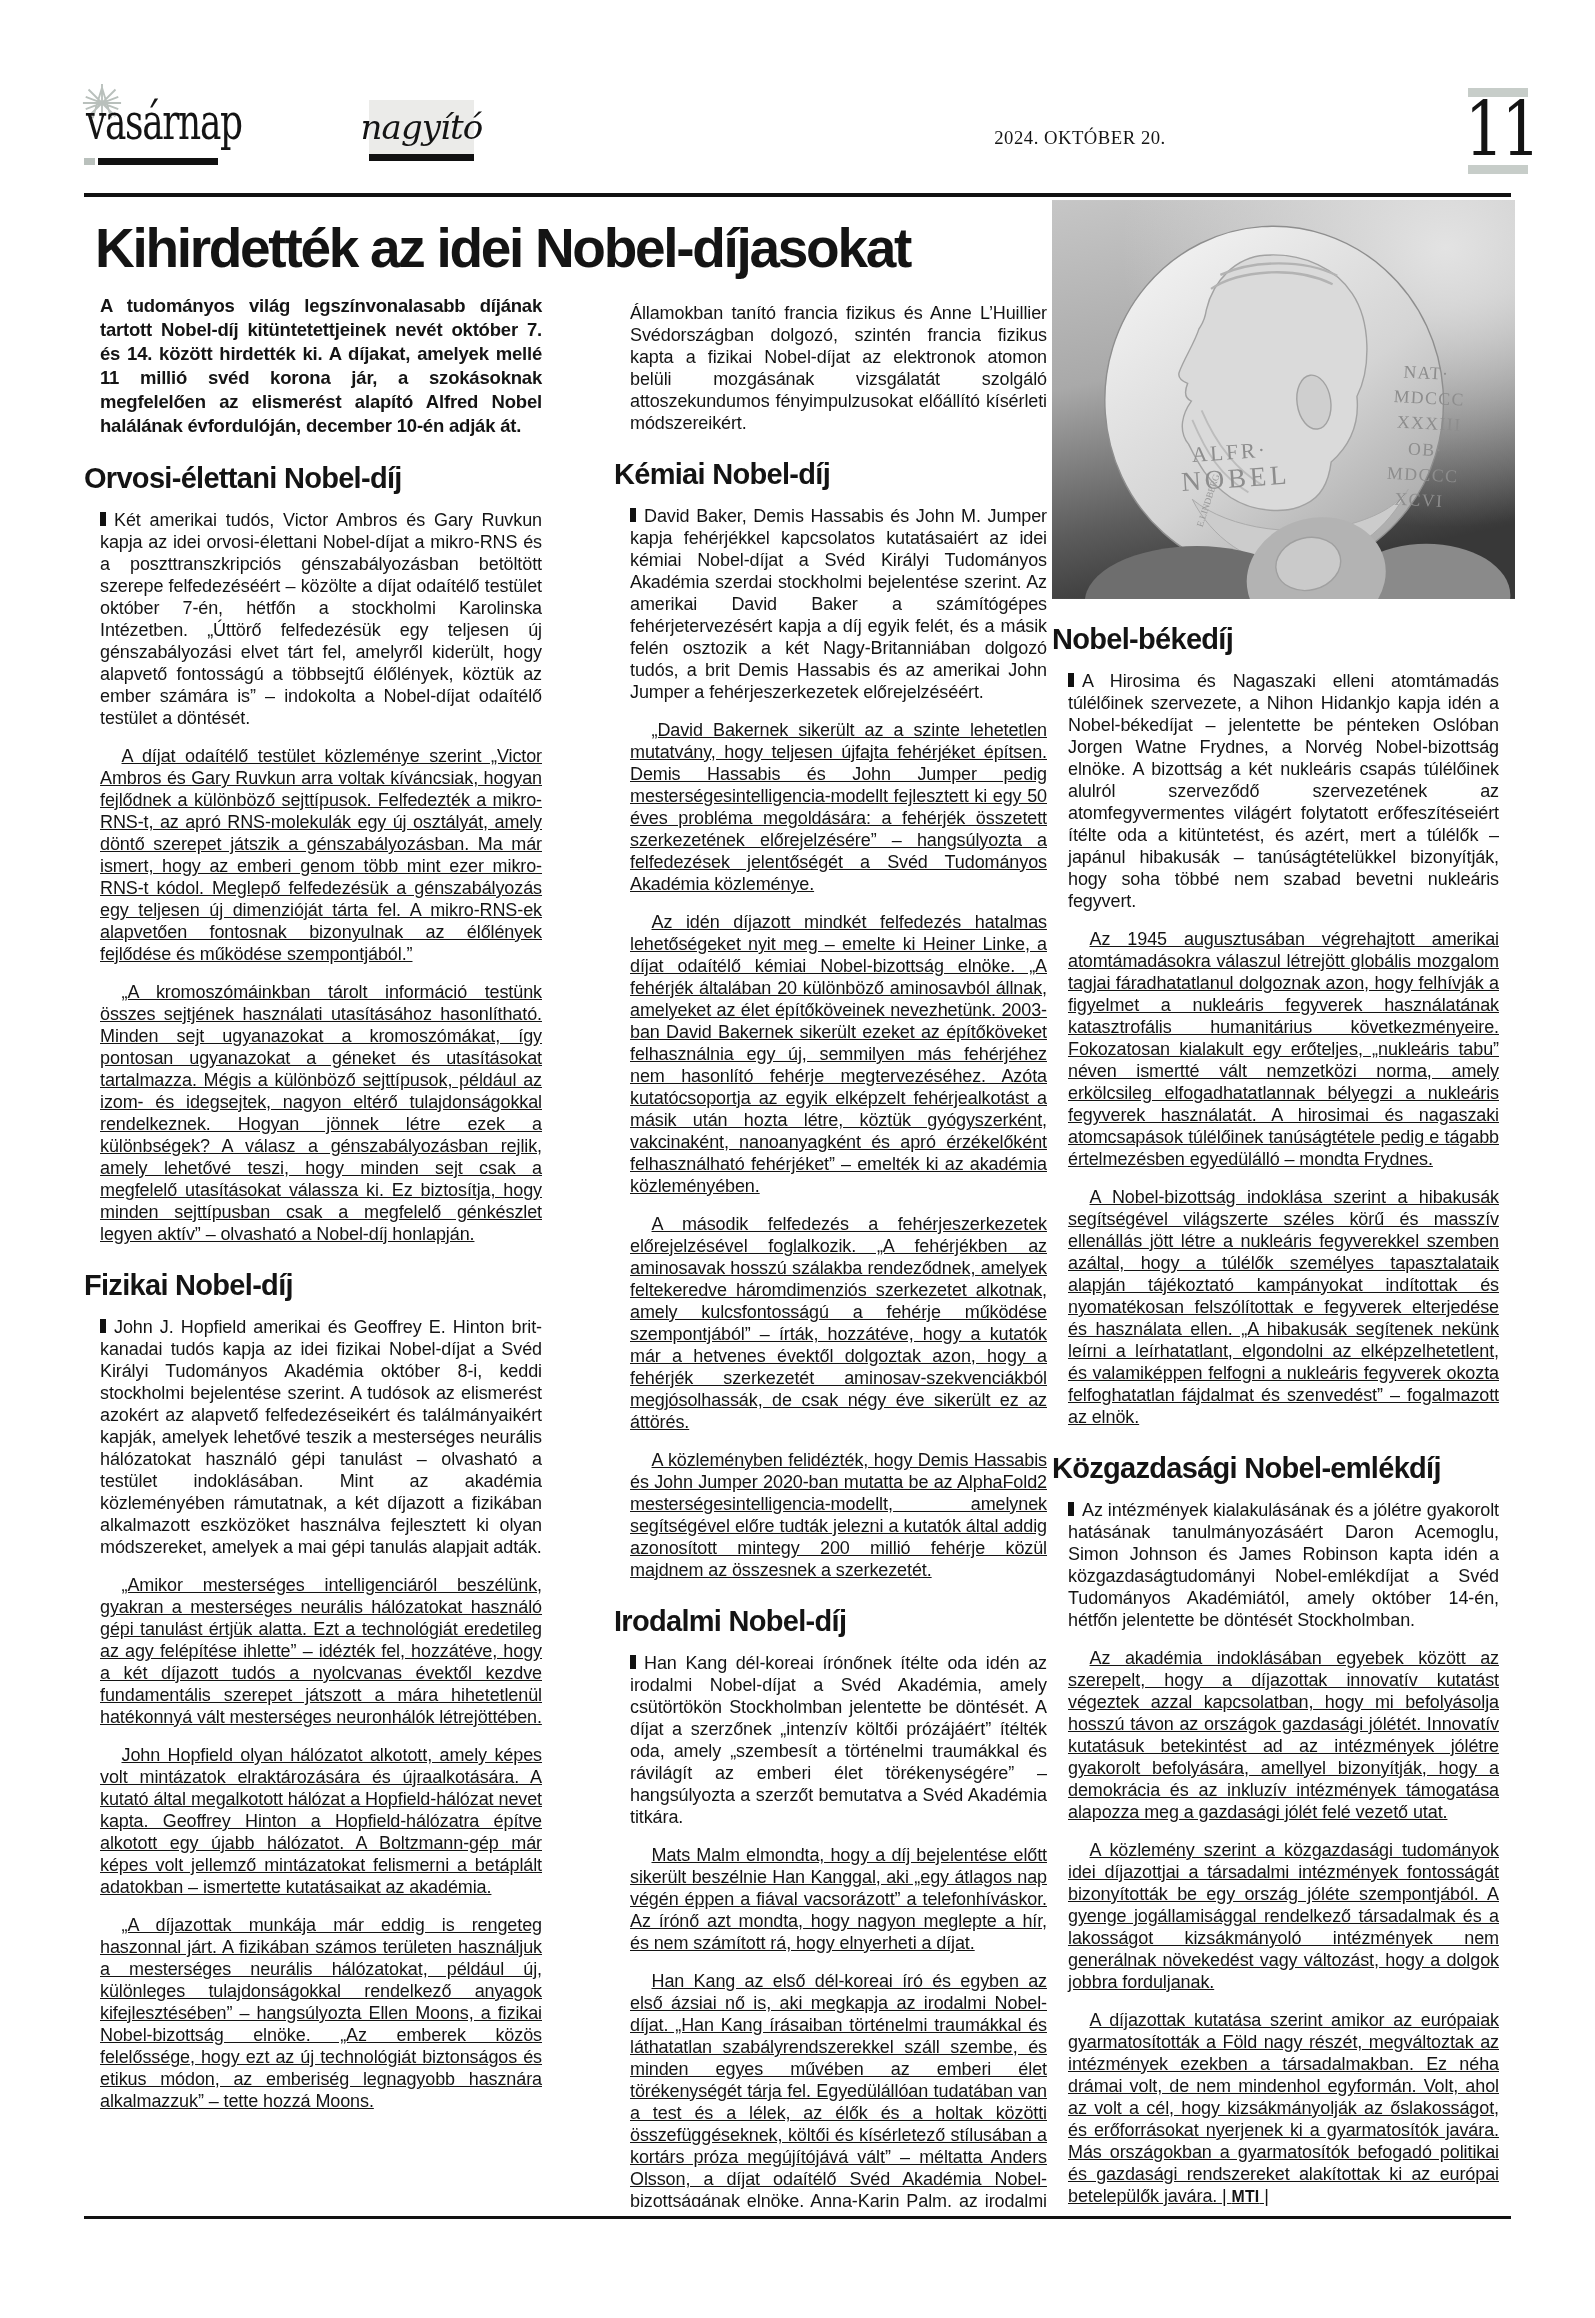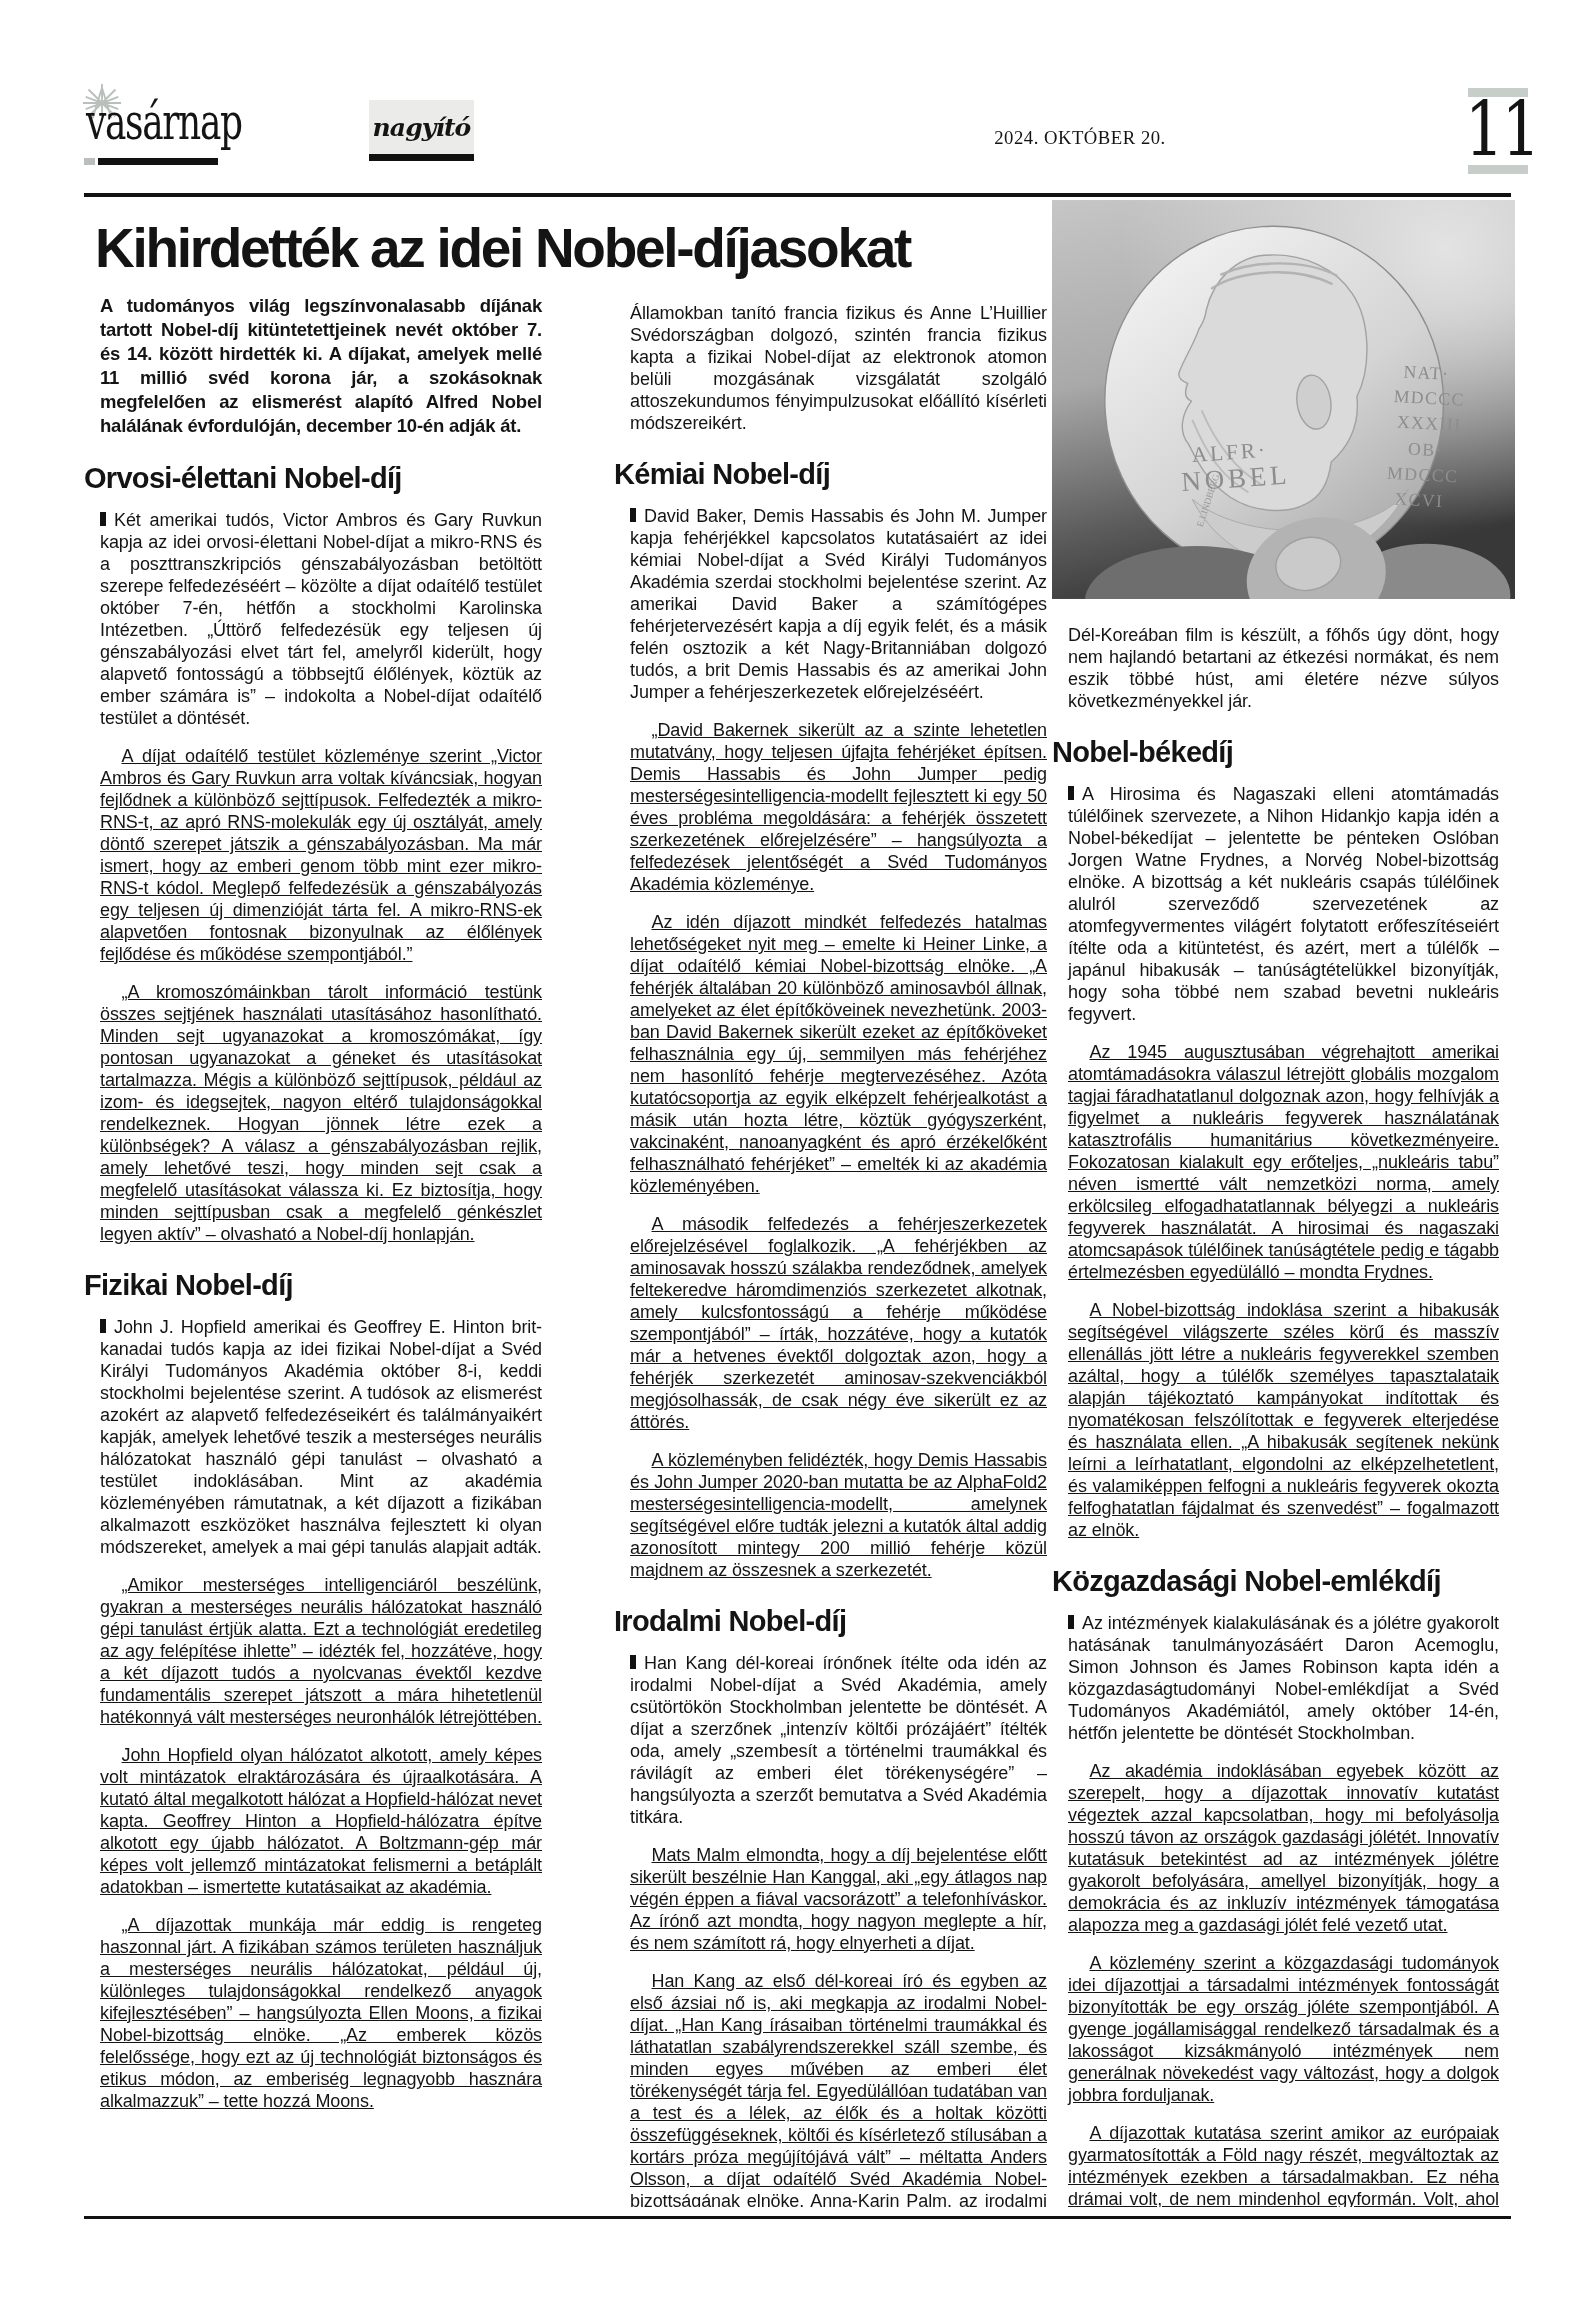--- a/index.html
+++ b/index.html
@@ -6,21 +6,21 @@
   body{width:1595px;height:2319px;position:relative;font-family:"Liberation Sans",sans-serif;color:#141414;}
   .abs{position:absolute;}
   #logo-star{left:82px;top:83px;width:40px;height:40px;}
   #logo-text{left:86px;top:87px;font-family:"DejaVu Serif",serif;font-size:50px;line-height:70px;
              letter-spacing:-1.9px;transform:scaleX(.72);transform-origin:0 0;white-space:nowrap;}
   #logo-underline{left:98px;top:158px;width:120px;height:7px;background:#111;}
   #logo-square{left:84px;top:158px;width:10.7px;height:7px;background:#b9c0bc;}
 
   #nagyito-box{left:369px;top:100px;width:105px;height:54px;background:#ebebe9;border-bottom:7px solid #111;
                display:flex;align-items:center;justify-content:center;}
-  #nagyito-label{font-family:"DejaVu Serif",serif;font-style:italic;font-weight:bold;font-size:25px;letter-spacing:-0.9px;text-align:center;}
+  #nagyito-label{font-family:"DejaVu Serif",serif;font-style:italic;font-weight:normal;font-size:34px;letter-spacing:-0.9px;text-align:center;}
 
   #issue-date{left:935px;top:127px;width:290px;text-align:center;font-family:"Liberation Serif",serif;
               font-size:18.7px;letter-spacing:0.5px;white-space:nowrap;}
   #page-number{left:1458px;top:92px;width:75px;text-align:center;font-family:"DejaVu Serif",serif;
                font-size:75px;line-height:75px;letter-spacing:-2.8px;transform:scaleX(.82);transform-origin:50% 0;}
   #pn-bar-top{left:1468px;top:88px;width:60px;height:9.3px;background:#c7cdc9;}
   #pn-bar-bottom{left:1468px;top:165px;width:60px;height:9.3px;background:#c7cdc9;}
 
   #top-rule{left:84px;top:193px;width:1427px;height:3.7px;background:#111;}
   #bottom-rule{left:84px;top:2216px;width:1427px;height:2.8px;background:#111;}
@@ -153,21 +153,20 @@
 
       <g>
         <ellipse cx="310" cy="860" rx="240" ry="120" fill="#6e6e6e"></ellipse>
         <ellipse cx="800" cy="845" rx="180" ry="110" fill="#8a8a8a"></ellipse>
         <ellipse cx="565" cy="805" rx="150" ry="125" fill="#b3b3b3" transform="rotate(-14 565 805)"></ellipse>
         <ellipse cx="548" cy="778" rx="70" ry="56" fill="#cacaca" stroke="#a0a0a0" stroke-width="3" transform="rotate(-14 548 778)"></ellipse>
       </g>
     </svg>
   </div>
   <div>
-      <p class="article-p cont"><span>Dél-Koreában film is készült, a főhős úgy dönt, hogy nem hajlandó betartani az étkezési normákat, és nem eszik többé húst, ami életére nézve súlyos következményekkel jár.</span></p>
       <h2 class="section-heading">Nobel-békedíj</h2>
       <p class="article-p"><span class="pmark"></span><span>A Hirosima és Nagaszaki elleni atomtámadás túlélőinek szervezete, a Nihon Hidankjo kapja idén a Nobel-békedíjat – jelentette be pénteken Oslóban Jorgen Watne Frydnes, a Norvég Nobel-bizottság elnöke. A bizottság a két nukleáris csapás túlélőinek alulról szerveződő szervezetének az atomfegyvermentes világért folytatott erőfeszítéseiért ítélte oda a kitüntetést, és azért, mert a túlélők – japánul hibakusák – tanúságtételükkel bizonyítják, hogy soha többé nem szabad bevetni nukleáris fegyvert.</span></p>
       <p class="article-p indent"><span>Az 1945 augusztusában végrehajtott amerikai atomtámadásokra válaszul létrejött globális mozgalom tagjai fáradhatatlanul dolgoznak azon, hogy felhívják a figyelmet a nukleáris fegyverek használatának katasztrofális humanitárius következményeire. Fokozatosan kialakult egy erőteljes, „nukleáris tabu” néven ismertté vált nemzetközi norma, amely erkölcsileg elfogadhatatlannak bélyegzi a nukleáris fegyverek használatát. A hirosimai és nagaszaki atomcsapások túlélőinek tanúságtétele pedig e tágabb értelmezésben egyedülálló – mondta Frydnes.</span></p>
       <p class="article-p indent"><span>A Nobel-bizottság indoklása szerint a hibakusák segítségével világszerte széles körű és masszív ellenállás jött létre a nukleáris fegyverekkel szemben azáltal, hogy a túlélők személyes tapasztalataik alapján tájékoztató kampányokat indítottak és nyomatékosan felszólítottak e fegyverek elterjedése és használata ellen. „A hibakusák segítenek nekünk leírni a leírhatatlant, elgondolni az elképzelhetetlent, és valamiképpen felfogni a nukleáris fegyverek okozta felfoghatatlan fájdalmat és szenvedést” – fogalmazott az elnök.</span></p>
       <h2 class="section-heading">Közgazdasági Nobel-emlékdíj</h2>
       <p class="article-p"><span class="pmark"></span><span>Az intézmények kialakulásának és a jólétre gyakorolt hatásának tanulmányozásáért Daron Acemoglu, Simon Johnson és James Robinson kapta idén a közgazdaságtudományi Nobel-emlékdíjat a Svéd Tudományos Akadémiától, amely október 14-én, hétfőn jelentette be döntését Stockholmban.</span></p>
       <p class="article-p indent"><span>Az akadémia indoklásában egyebek között az szerepelt, hogy a díjazottak innovatív kutatást végeztek azzal kapcsolatban, hogy mi befolyásolja hosszú távon az országok gazdasági jólétét. Innovatív kutatásuk betekintést ad az intézmények jólétre gyakorolt befolyására, amellyel bizonyítják, hogy a demokrácia és az inkluzív intézmények támogatása alapozza meg a gazdasági jólét felé vezető utat.</span></p>
       <p class="article-p indent"><span>A közlemény szerint a közgazdasági tudományok idei díjazottjai a társadalmi intézmények fontosságát bizonyították be egy ország jóléte szempontjából. A gyenge jogállamisággal rendelkező társadalmak és a lakosságot kizsákmányoló intézmények nem generálnak növekedést vagy változást, hogy a dolgok jobbra forduljanak.</span></p>
       <p class="article-p indent"><span>A díjazottak kutatása szerint amikor az európaiak gyarmatosították a Föld nagy részét, megváltoztak az intézmények ezekben a társadalmakban. Ez néha drámai volt, de nem mindenhol egyformán. Volt, ahol az volt a cél, hogy kizsákmányolják az őslakosságot, és erőforrásokat nyerjenek ki a gyarmatosítók javára. Más országokban a gyarmatosítók befogadó politikai és gazdasági rendszereket alakítottak ki az európai betelepülők javára. | </span><span class="mti">MTI</span><span> |</span></p>
     </div>

